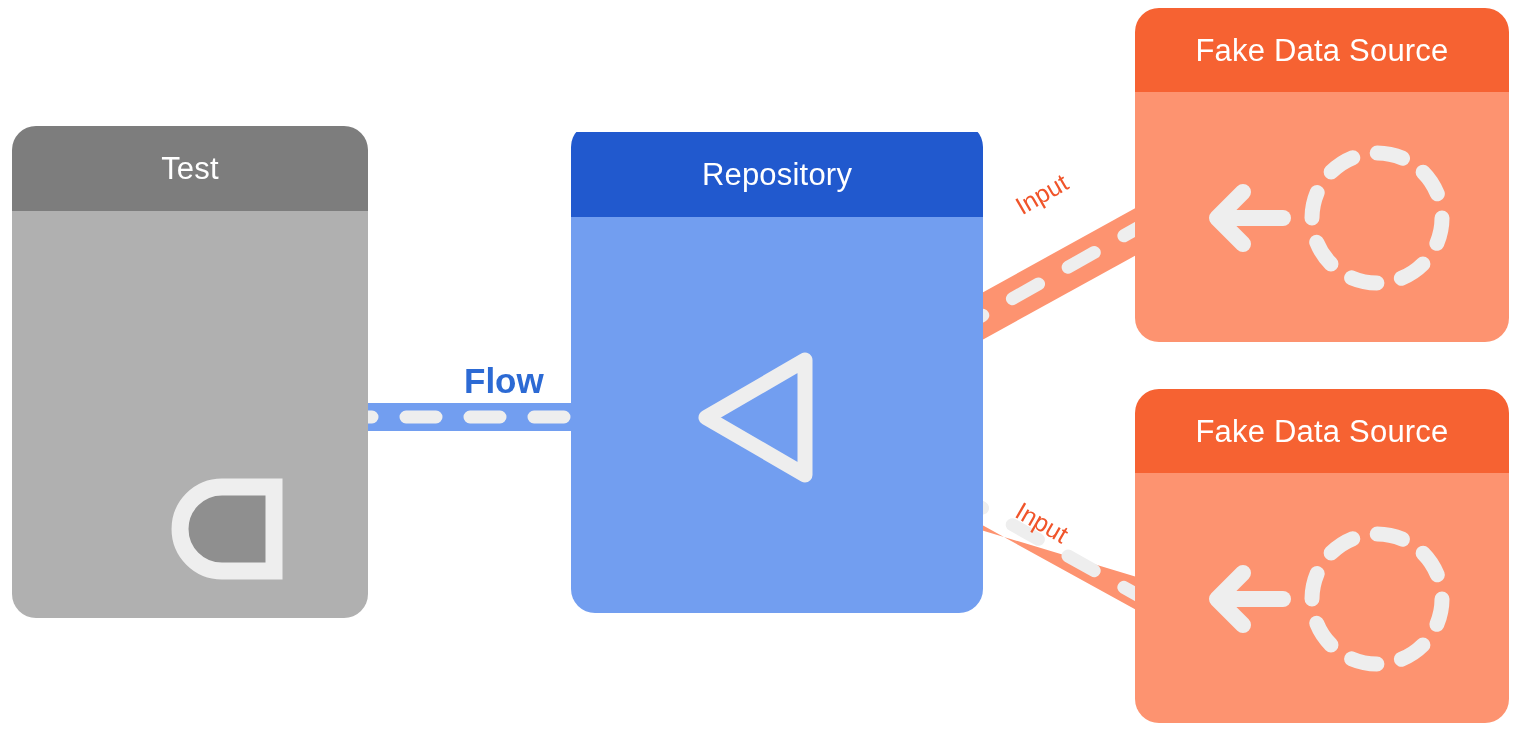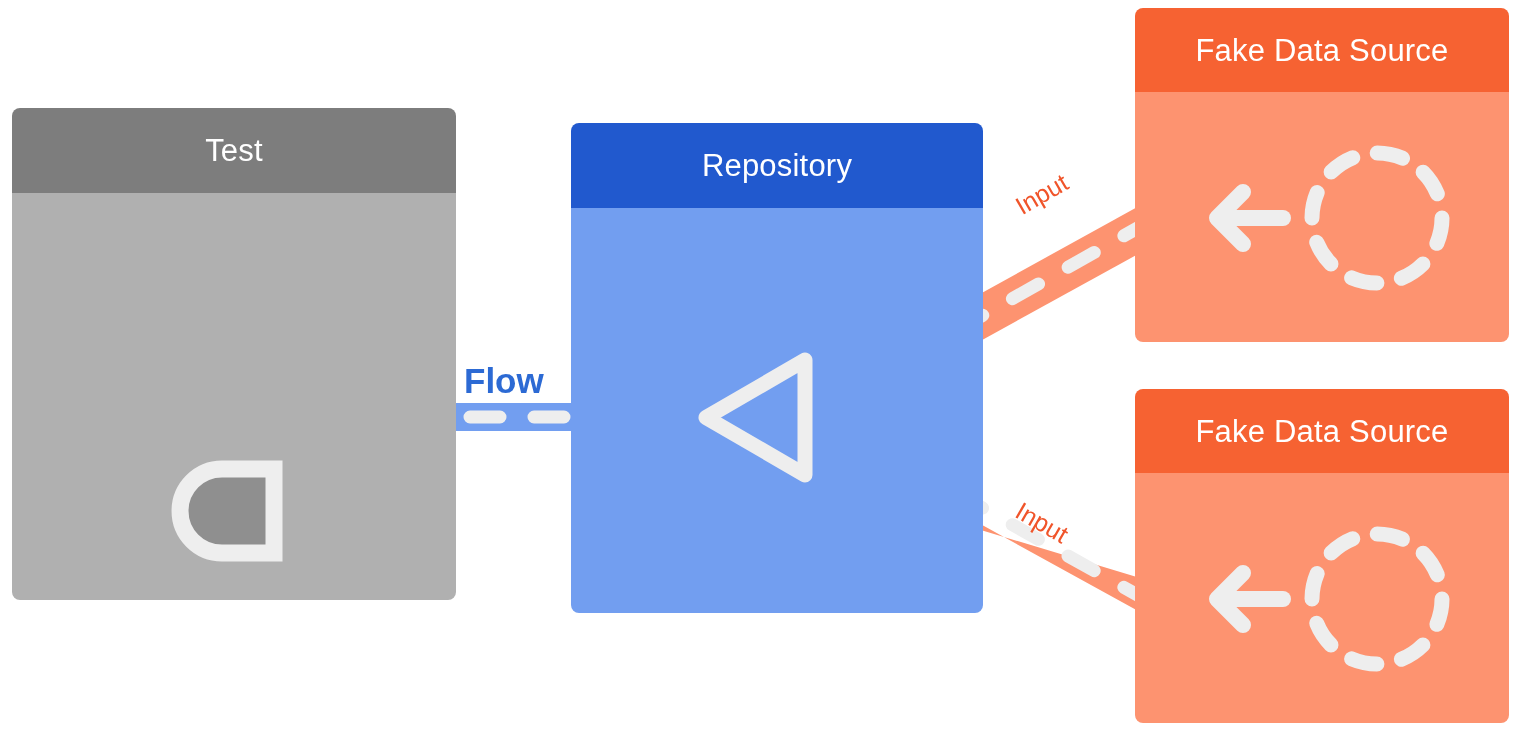--- a/index.html
+++ b/index.html
@@ -15,21 +15,21 @@
     position: relative;
     width: 1515px;
     height: 737px;
     background: #ffffff;
     overflow: hidden;
   }
 
   
   .node {
     position: absolute;
-    border-radius: 8px;
+    border-radius: 24px;
     overflow: hidden;
     display: flex;
     flex-direction: column;
   }
   .node-header {
     display: flex;
     align-items: center;
     justify-content: center;
     color: #ffffff;
     font-size: 31px;
@@ -37,27 +37,27 @@
     letter-spacing: .2px;
     line-height: 1;
     flex: 0 0 auto;
   }
   .node-body {
     position: relative;
     flex: 1 1 auto;
   }
 
   
-  #node-test        { left: 12px;  top: 108px; width: 444px; height: 492px; }
+  #node-test        { left: 12px;  top: 126px; width: 356px; height: 492px; }
   #node-test .node-header { background: #7d7d7d; height: 85px; }
   #node-test .node-body   { background: #b0b0b0; }
 
   
   #node-repository  { left: 571px; top: 123px; width: 412px; height: 490px; }
-  #node-repository .node-header { background: #2159ce; height: 85px; }
+  #node-repository .node-header { background: #2159ce; height: 85px; margin-top: 9px; }
   #node-repository .node-body   { background: #729ef0; }
 
   
   .node-source { width: 374px; height: 334px; }
   .node-source .node-header { background: #f66232; height: 84px; }
   .node-source .node-body   { background: #fd9370; }
   #node-source-1 { left: 1135px; top: 8px; }
   #node-source-2 { left: 1135px; top: 389px; }
 
   

